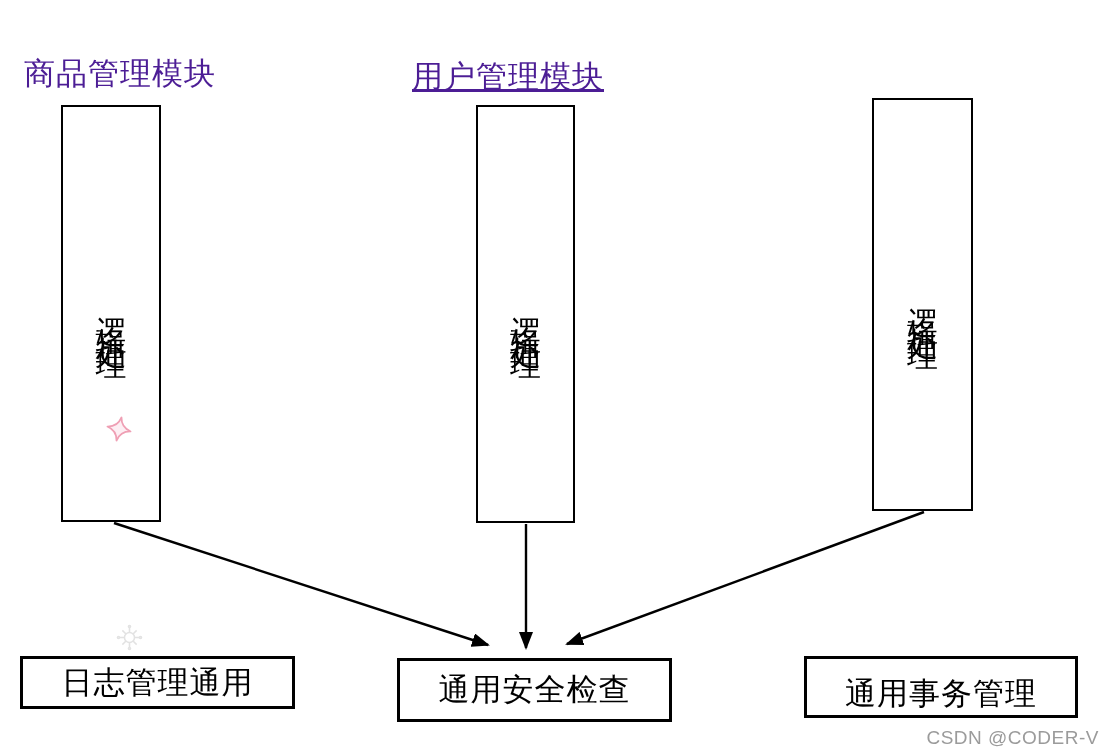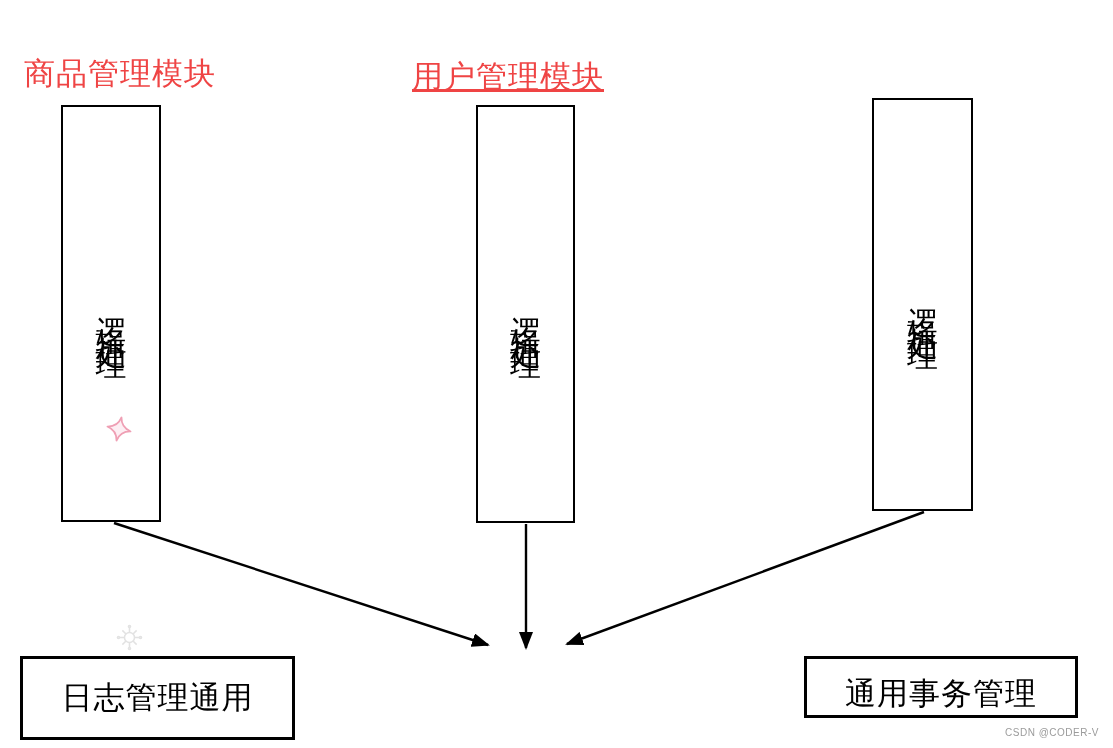--- a/index.html
+++ b/index.html
@@ -10,21 +10,21 @@
     background: #ffffff;
     font-family: "Liberation Sans", "DejaVu Sans", sans-serif;
     color: #000000;
     overflow: hidden;
   }
   .module-title {
     position: absolute;
     font-size: 31px;
     letter-spacing: 1px;
     white-space: nowrap;
-    color: #ef4444;
+    color: #4c1d95;
   }
   .tall-rect {
     position: absolute;
     box-sizing: border-box;
     border: 2.5px solid #000000;
     background: #ffffff;
     display: flex;
     align-items: center;
     justify-content: center;
   }
@@ -65,21 +65,21 @@
   }
   .snowflake {
     position: absolute;
     left: 116px; top: 624px;
     width: 27px; height: 27px;
   }
   .watermark {
     position: absolute;
     right: 14px;
     top: 727px;
-    font-size: 10px;
+    font-size: 19px;
     letter-spacing: 0.5px;
     color: #9b9b9b;
   }
 </style>
 </head>
 <body>
 
 <div class="canvas">
 
   <div class="module-title" style="left:24px; top:53px;">商品管理模块</div>
@@ -123,24 +123,27 @@
     <defs>
       <marker id="arrowhead" markerUnits="userSpaceOnUse" markerWidth="18" markerHeight="14" refX="16" refY="7" orient="auto">
         <path d="M0,0 L18,7 L0,14 Z" fill="#000000"></path>
       </marker>
     </defs>
     <line x1="114" y1="523" x2="488" y2="645" stroke="#000000" stroke-width="2.4" marker-end="url(#arrowhead)"></line>
     <line x1="526" y1="524" x2="526" y2="648" stroke="#000000" stroke-width="2.4" marker-end="url(#arrowhead)"></line>
     <line x1="924" y1="512" x2="567" y2="644" stroke="#000000" stroke-width="2.4" marker-end="url(#arrowhead)"></line>
   </svg>
 
-  <div class="common-box" style="left:20px; top:656px; width:275px; height:84px;">
+  <div class="common-box" style="left:20px; top:656px; width:275px; height:53px;">
     <span class="common-box-label">日志管理通用</span>
   </div>
 
+  <div class="common-box" style="left:397px; top:658px; width:275px; height:64px;">
+    <span class="common-box-label">通用安全检查</span>
+  </div>
 
   <div class="common-box" style="left:804px; top:656px; width:274px; height:62px;align-items:flex-end;">
     <span class="common-box-label">通用事务管理</span>
   </div>
 
   <div class="watermark">CSDN @CODER-V</div>
 
 </div>
 
 </body></html>

